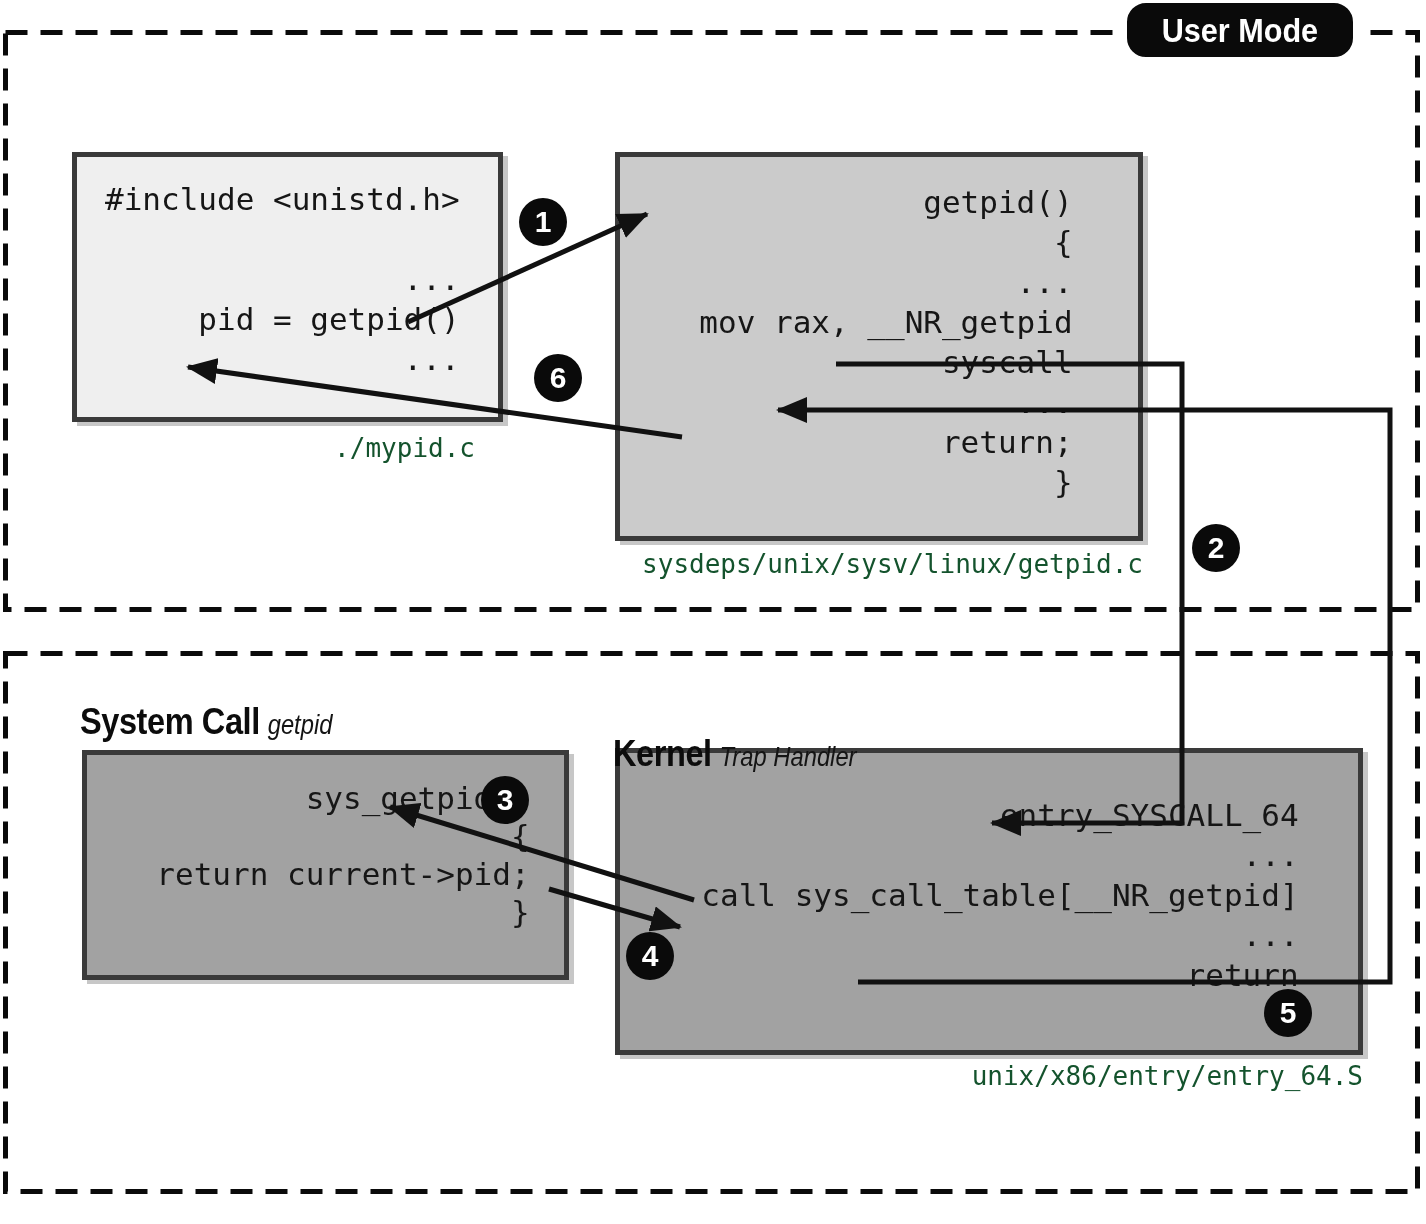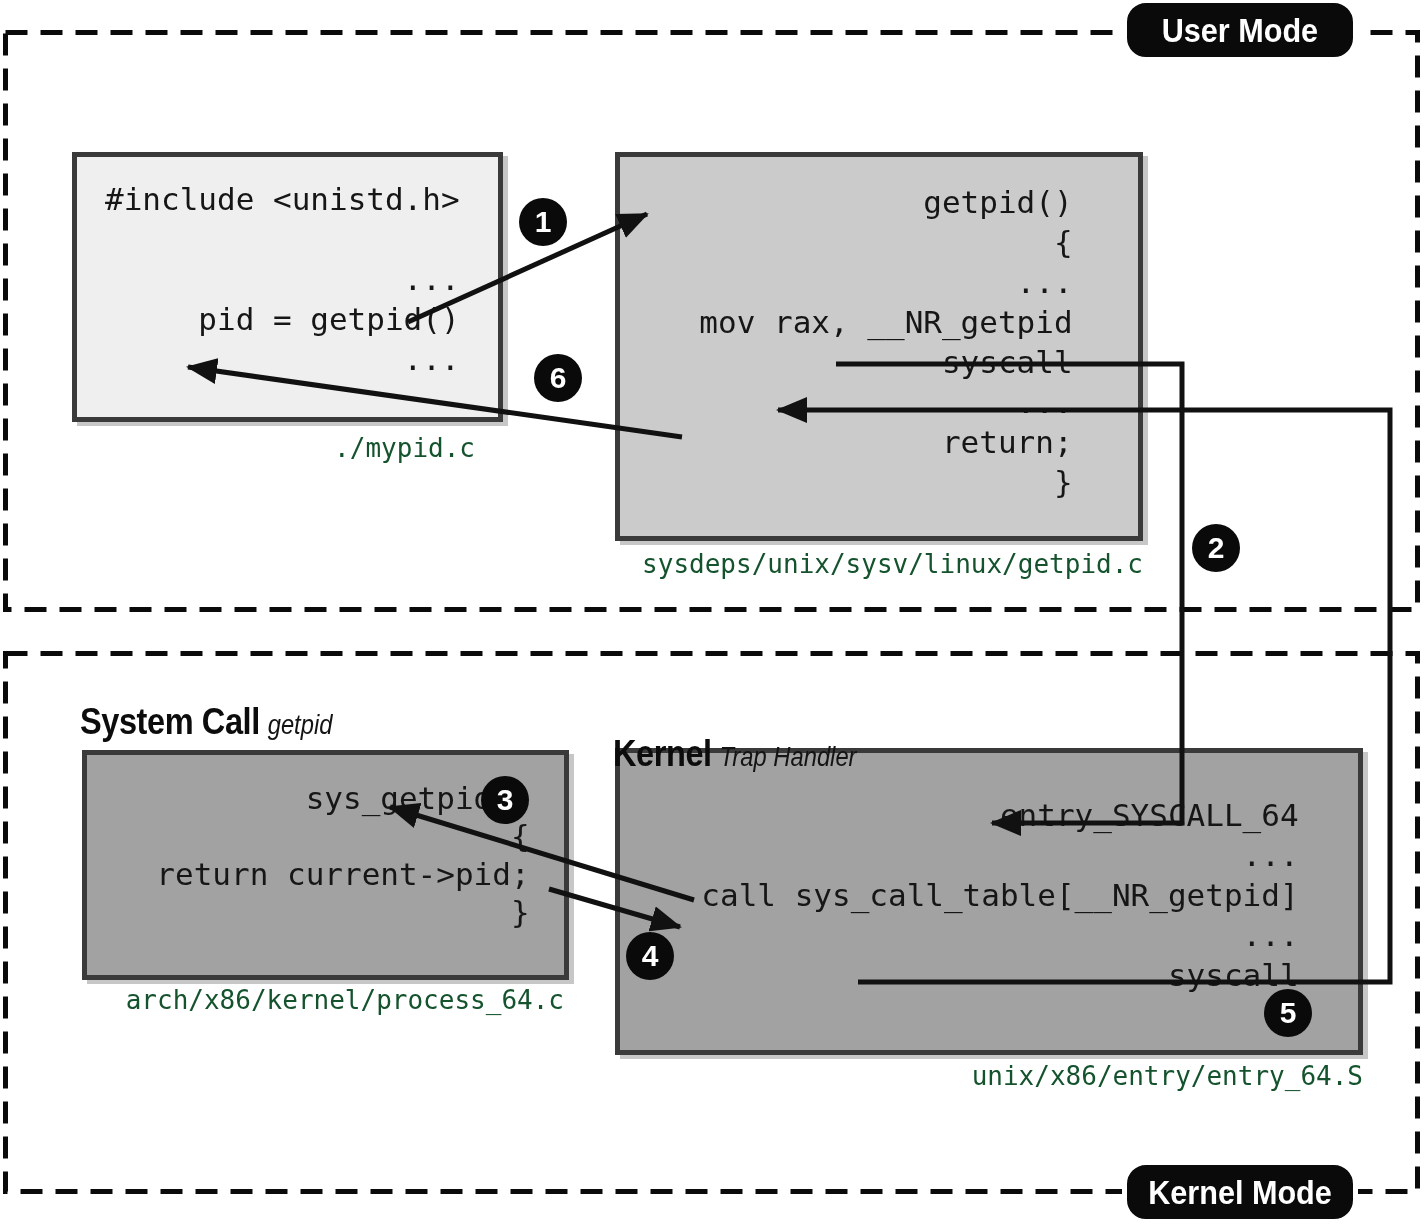--- a/index.html
+++ b/index.html
@@ -89,31 +89,30 @@
   <div class="caption" style="left:615px;top:549px;width:528px;">sysdeps/unix/sysv/linux/getpid.c</div>
 
   <div class="panel-title" style="left:80px;top:698px;">
     <span class="tscale"><span class="t">System Call</span><span class="s">getpid</span></span>
   </div>
   <div class="codebox fill-dark" style="left:82px;top:750px;width:487px;height:230px;"></div>
   <pre class="code lh38" style="left:119px;top:779px;">sys_getpid()
 {
   return current-&gt;pid;
 }</pre>
-  <div class="caption" style="left:82px;top:985px;width:487px;padding-right:5px;box-sizing:border-box;">arch/x86/kernel/process_64.c</div>
 
   <div class="panel-title" style="left:613px;top:698px;margin-top:32px;">
     <span class="tscale"><span class="t">Kernel</span><span class="s">Trap Handler</span></span>
   </div>
   <div class="codebox fill-dark" style="left:615px;top:748px;width:748px;height:307px;"></div>
   <pre class="code" style="left:664px;top:795px;">entry_SYSCALL_64
   ...
   call sys_call_table[__NR_getpid]
   ...
-  syscall</pre>
+  return</pre>
   <div class="caption" style="left:615px;top:1061px;width:748px;">unix/x86/entry/entry_64.S</div>
 
   <svg class="layer arrows">
     <defs>
       <marker id="ah" markerUnits="userSpaceOnUse" markerWidth="32" markerHeight="26" refX="29" refY="13" orient="auto">
         <path d="M0,0 L31,13 L0,26 z" fill="#111111"></path>
       </marker>
     </defs>
 
     <line x1="408" y1="322" x2="647" y2="214" stroke="#111111" stroke-width="5" marker-end="url(#ah)"></line>
@@ -132,17 +131,14 @@
   <div class="step" style="left:519px;top:198px;">1</div>
   <div class="step" style="left:1192px;top:524px;">2</div>
   <div class="step" style="left:481px;top:776px;">3</div>
   <div class="step" style="left:626px;top:932px;">4</div>
   <div class="step" style="left:1264px;top:989px;">5</div>
   <div class="step" style="left:534px;top:354px;">6</div>
 
   <div class="badge" style="left:1122px;top:-2px;width:236px;">
     <span class="tscale">User Mode</span>
   </div>
-  <div class="badge" style="left:1122px;top:1160px;width:236px;">
-    <span class="tscale">Kernel Mode</span>
-  </div>
 
 </div>
 
 </body></html>

